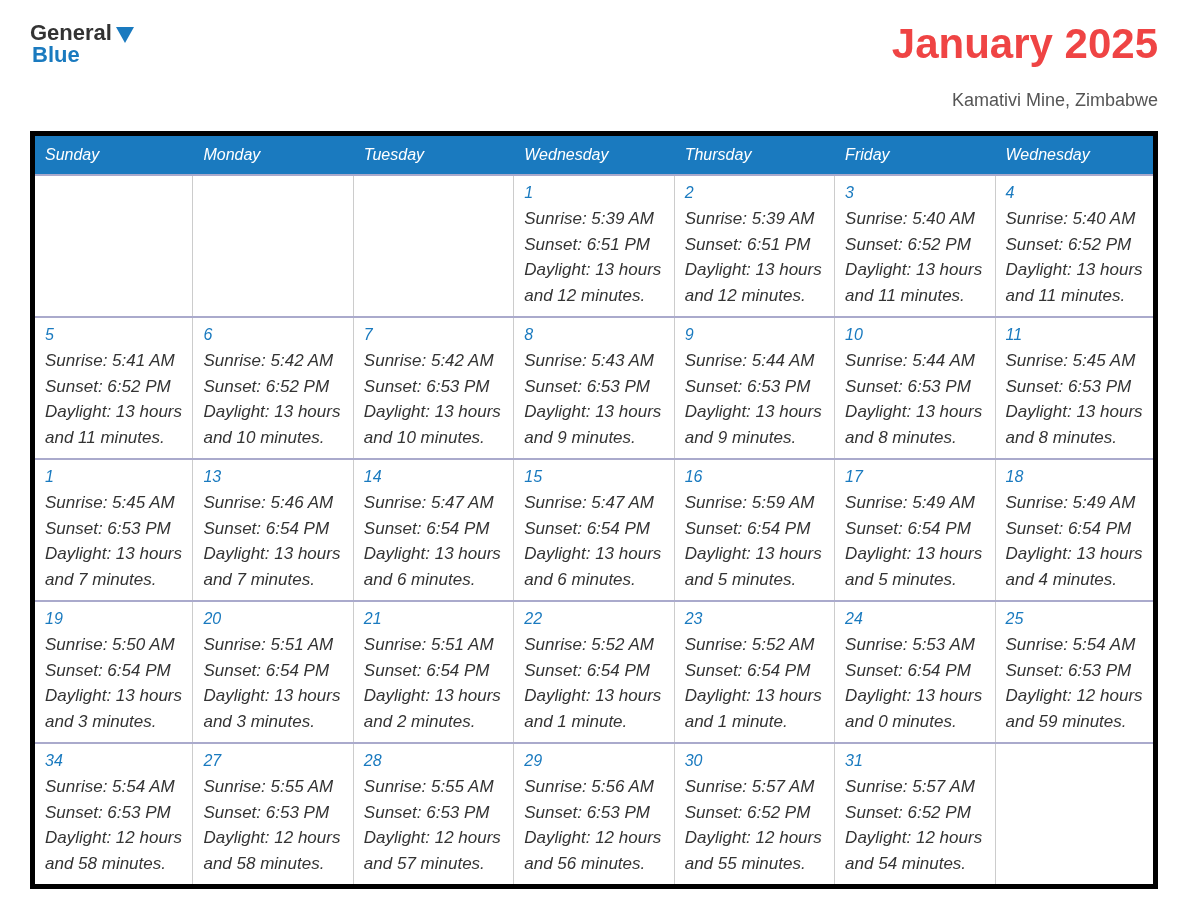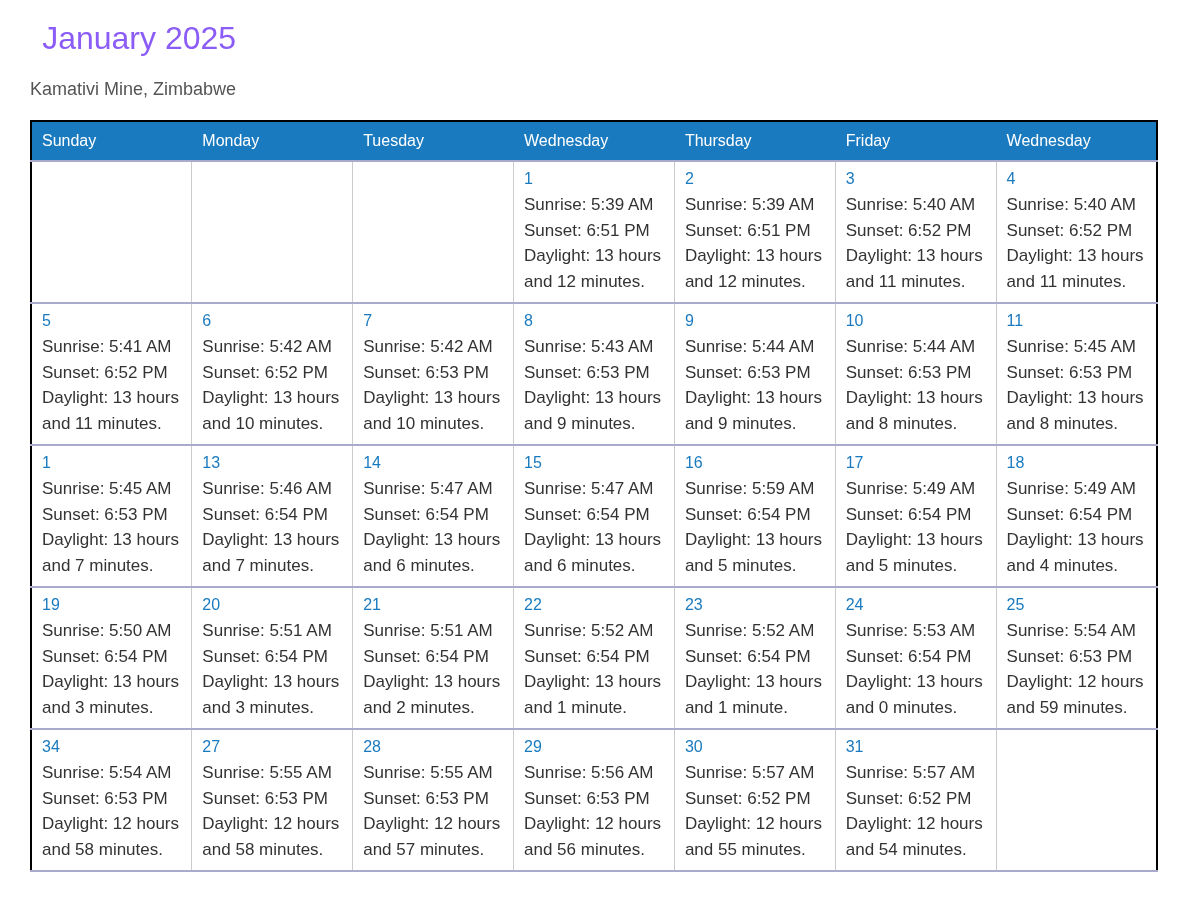--- a/index.html
+++ b/index.html
@@ -28,33 +28,34 @@
     }
     .logo-text-blue {
       font-size: 22px;
       font-weight: bold;
       color: #1a7abf;
     }
     .title-section {
       text-align: right;
     }
     .main-title {
-      font-size: 32px;
-      font-weight: normal;
-      color: #8b5cf6;
+      font-size: 42px;
+      font-weight: bold;
+      color: #ef4444;
     }
     .subtitle {
       font-size: 18px;
       color: #555;
       margin-top: 22px;
     }
     .calendar {
       width: 100%;
       border-collapse: collapse;
-      border: 2px solid #000000;
+      border: 5px solid #000000;
+      font-style: italic;
     }
     .calendar th {
       background-color: #1a7abf;
       color: #fff;
       text-align: left;
       padding: 10px 10px;
       font-size: 16px;
       font-weight: normal;
       border: 1px solid #1a7abf;
     }
@@ -81,20 +82,31 @@
     }
     .empty-cell {
       background: #fff;
     }
     tr { border-bottom: 2px solid #aac; }
   </style>
 </head>
 <body>
 
 <div class="header">
+  <div class="logo">
+    <div style="display:flex; flex-direction:column; align-items:flex-start;">
+      <div style="display:flex; align-items:center;">
+        <span class="logo-text-general">General</span>
+        <svg width="22" height="22" viewBox="0 0 22 22" style="margin-left:2px; margin-top:2px;">
+          <polygon points="2,4 20,4 11,20" fill="#1a7abf"></polygon>
+        </svg>
+      </div>
+      <span class="logo-text-blue" style="margin-top:-4px; margin-left:2px;">Blue</span>
+    </div>
+  </div>
   <div class="title-section">
     <div class="main-title">January 2025</div>
     <div class="subtitle">Kamativi Mine, Zimbabwe</div>
   </div>
 </div>
 
 <table class="calendar">
   <thead>
     <tr>
     <th>Sunday</th>

